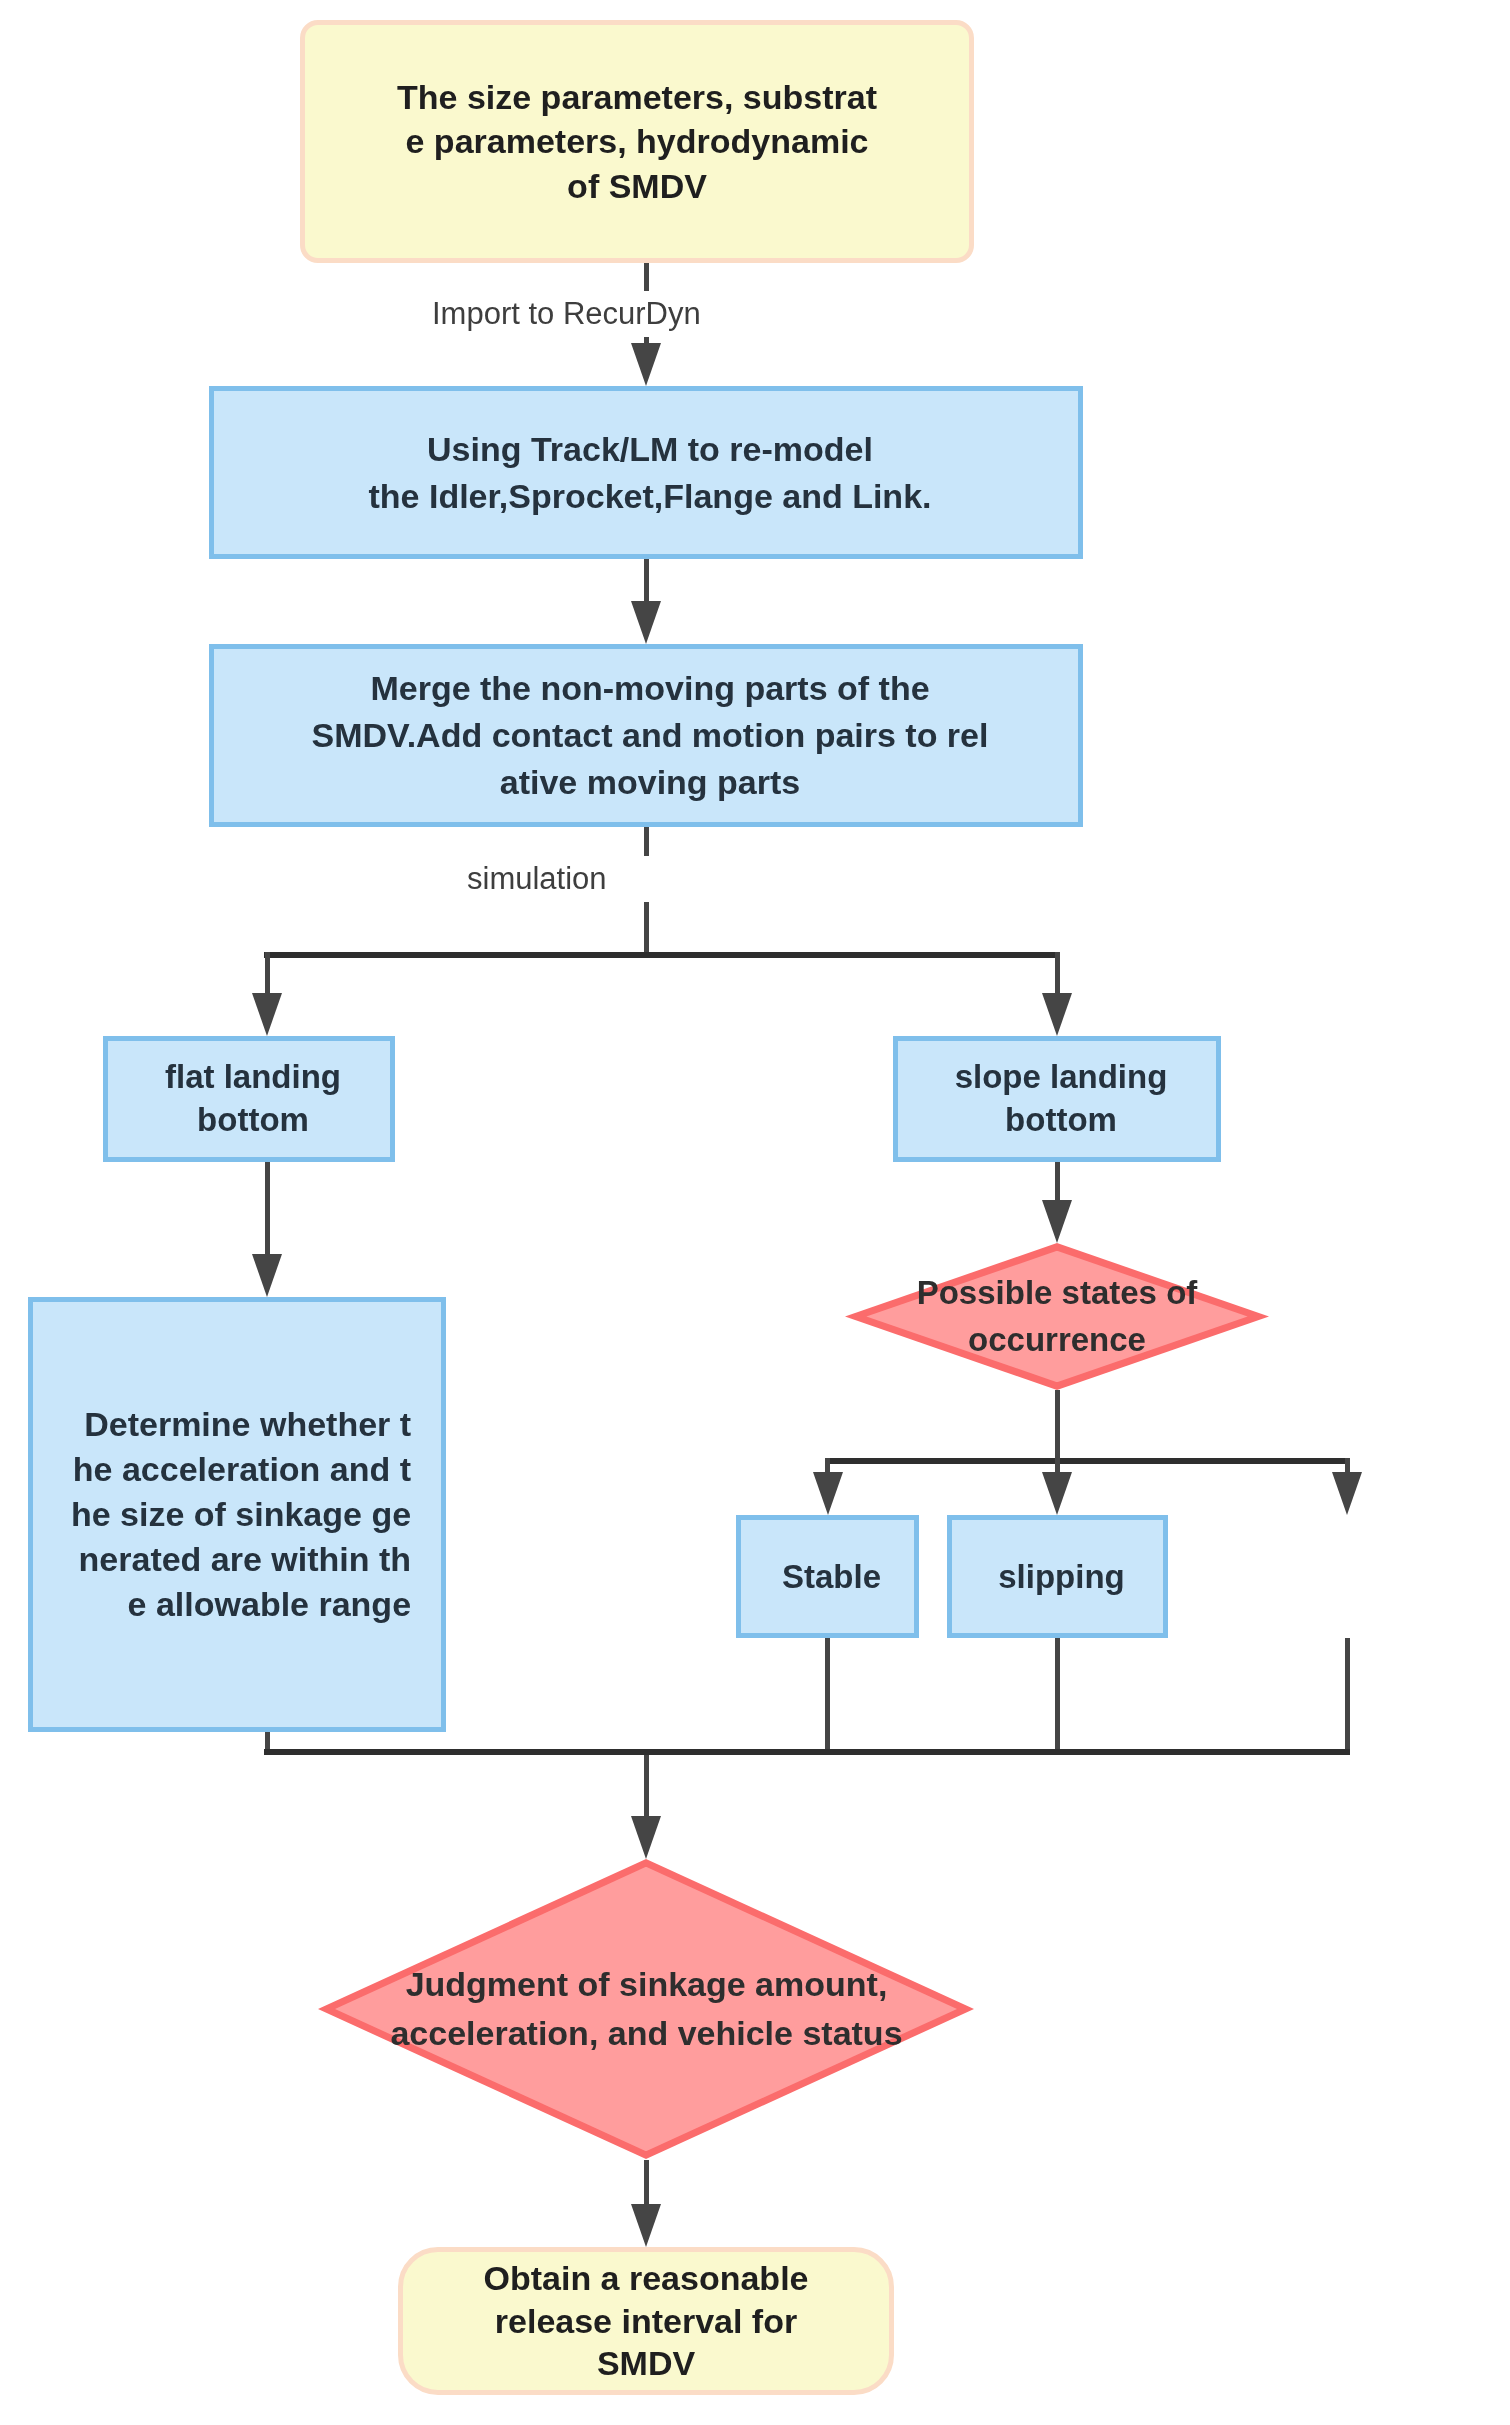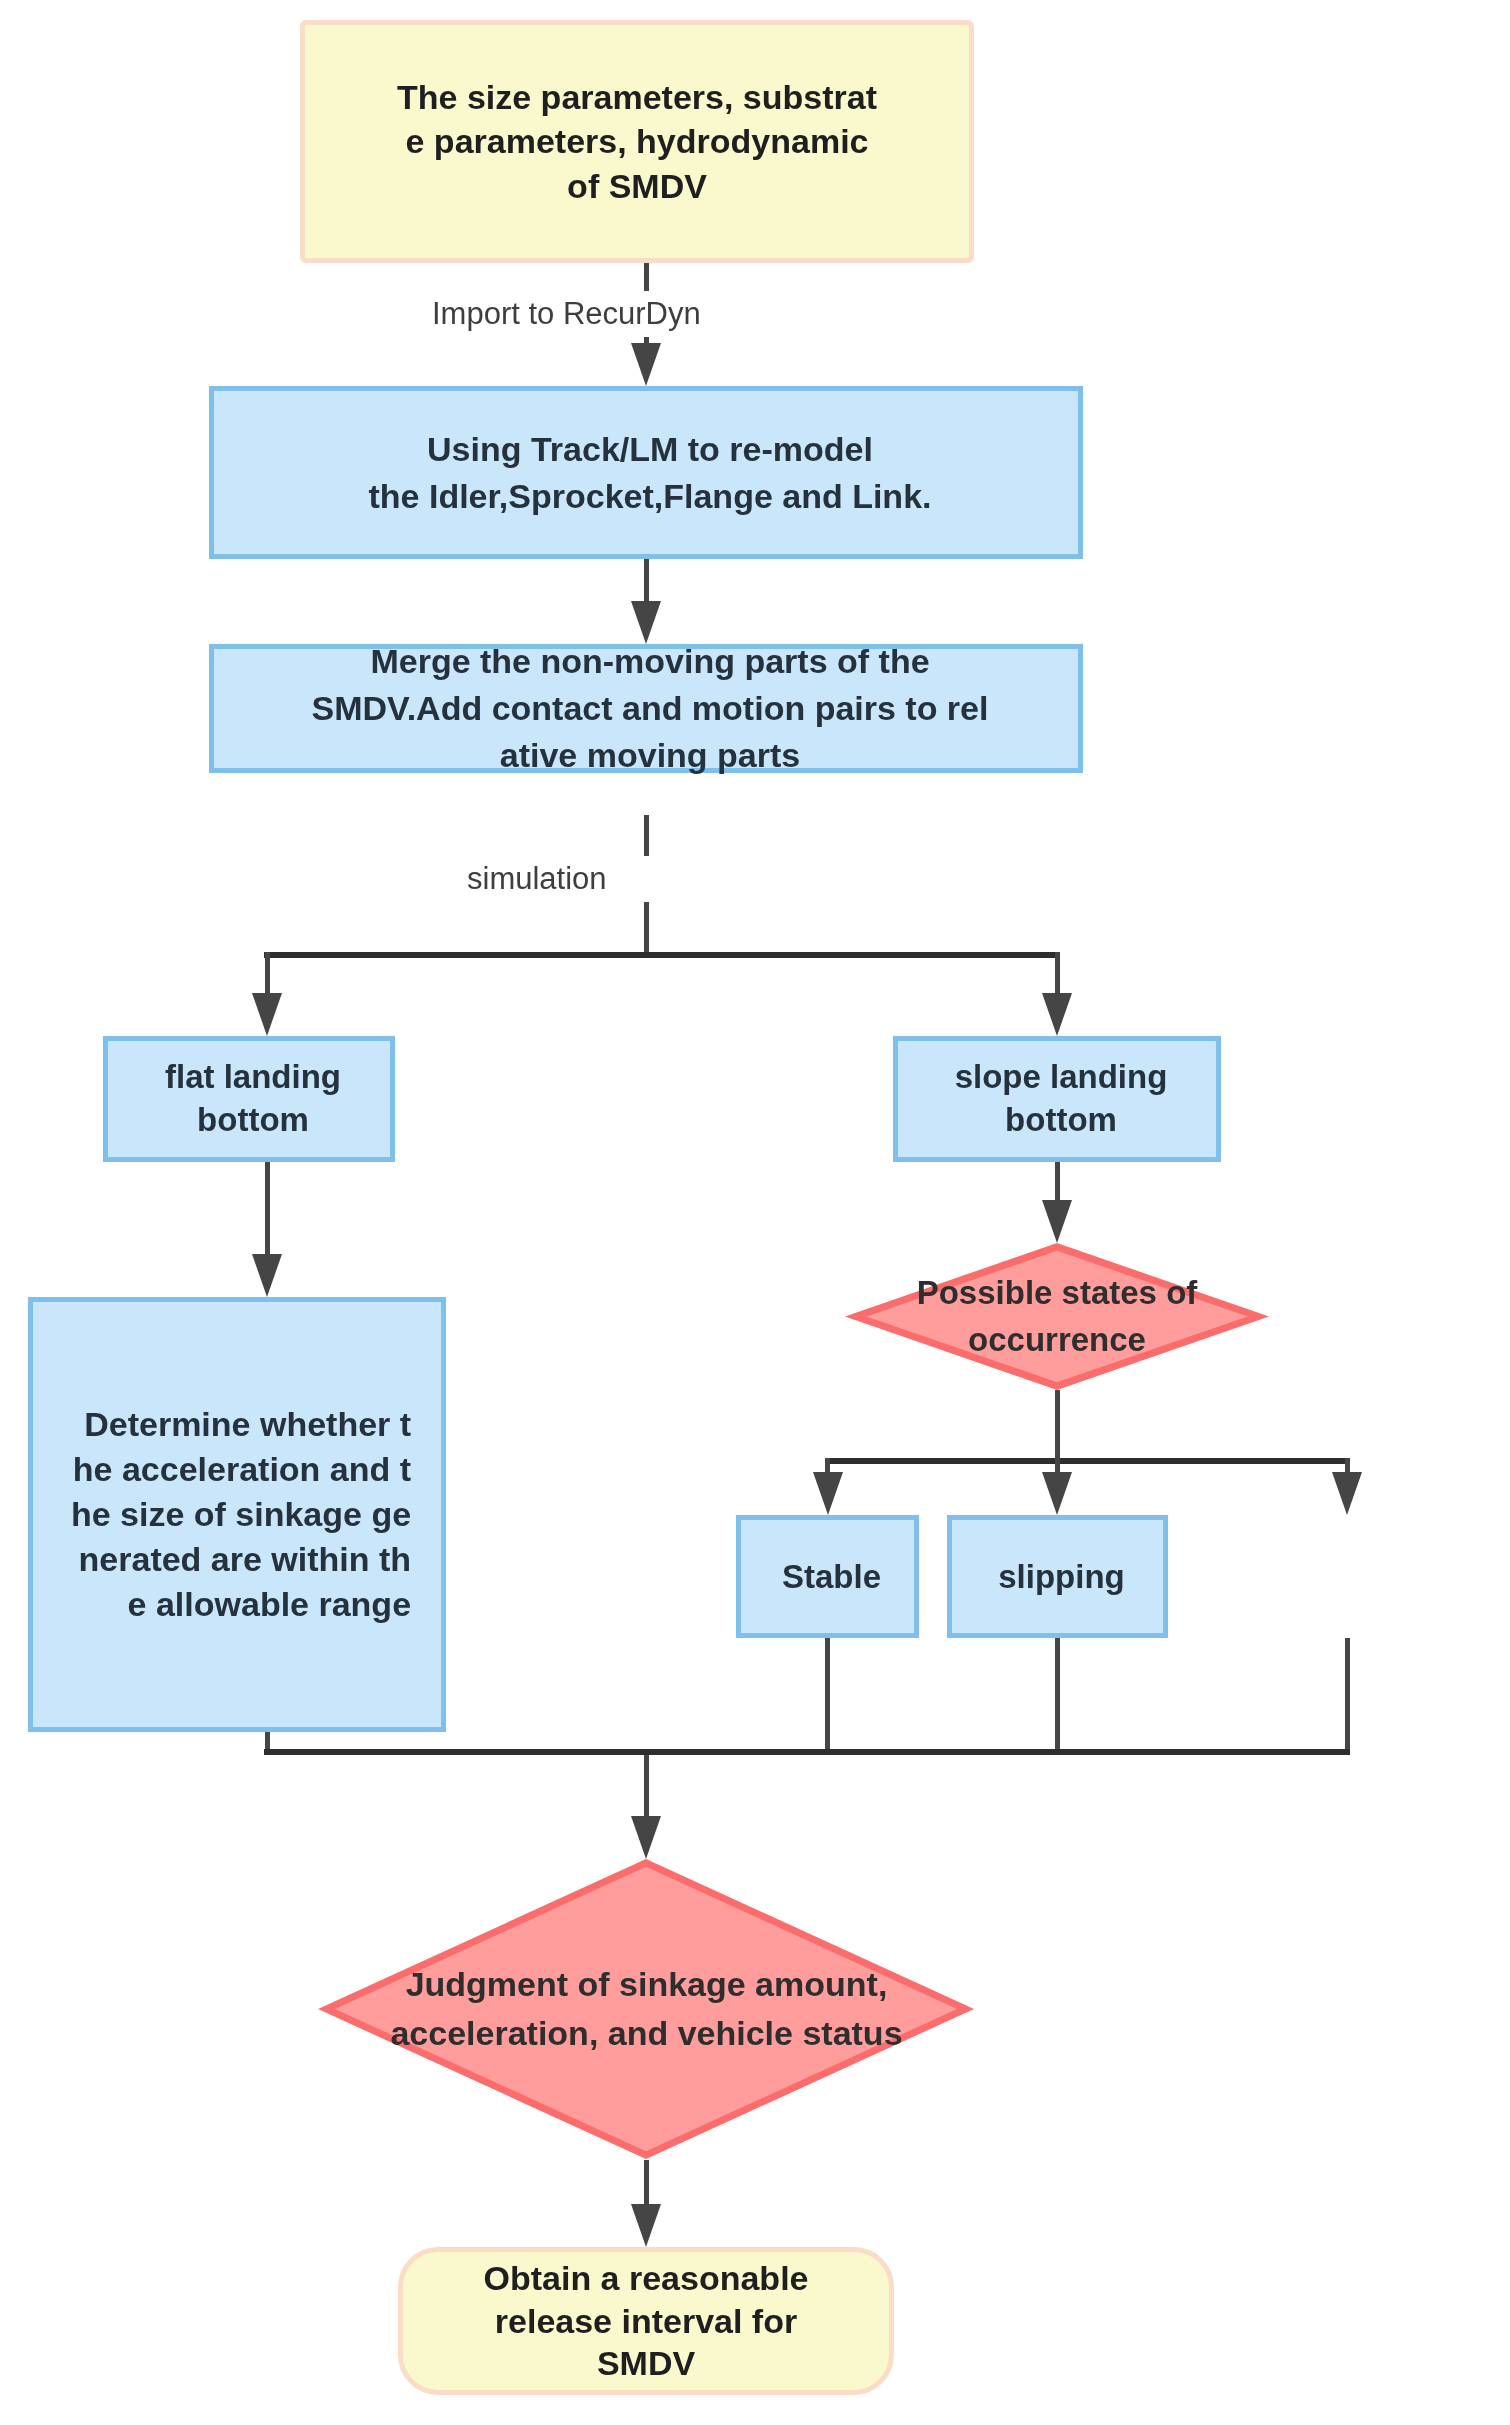--- a/index.html
+++ b/index.html
@@ -61,35 +61,35 @@
     text-align:center;font-weight:bold;
     white-space:pre-line;
     color:var(--decision_text);
   }
 </style>
 </head>
 <body>
 
 <div class="canvas">
 
-  <div class="node terminal" style="left:300px;top:20px;width:674px;height:243px;border-radius:6px;font-size:34px;line-height:1.3;">The size parameters, substrat
+  <div class="node terminal" style="left:300px;top:20px;width:674px;height:243px;border-radius:18px;font-size:34px;line-height:1.3;">The size parameters, substrat
 e parameters, hydrodynamic
 of SMDV</div>
 
   <div class="vl" style="left:644px;top:263px;height:80px;"></div>
   <div class="head" style="left:631px;top:343px;"></div>
   <div class="edge-label" style="left:432px;top:291px;width:428px;">Import to RecurDyn</div>
 
   <div class="node process" style="left:209px;top:386px;width:874px;height:173px;font-size:34px;line-height:1.38;">Using Track/LM  to re-model
 the Idler,Sprocket,Flange and Link.</div>
 
   <div class="vl" style="left:644px;top:559px;height:44px;"></div>
   <div class="head" style="left:631px;top:601px;"></div>
 
-  <div class="node process" style="left:209px;top:644px;width:874px;height:129px;font-size:34px;line-height:1.38;">Merge the non-moving parts of the
+  <div class="node process" style="left:209px;top:644px;width:874px;height:183px;font-size:34px;line-height:1.38;">Merge the non-moving parts of the
 SMDV.Add contact and motion pairs to rel
 ative moving parts</div>
 
   <div class="vl" style="left:644px;top:815px;height:137px;"></div>
   <div class="edge-label" style="left:467px;top:856px;width:357px;">simulation</div>
   <div class="hl" style="left:264px;top:952px;width:796px;height:6.4px;"></div>
 
   <div class="vl" style="left:265px;top:952px;height:41px;"></div>
   <div class="head" style="left:252px;top:993px;"></div>
   <div class="vl" style="left:1055px;top:952px;height:41px;"></div>

